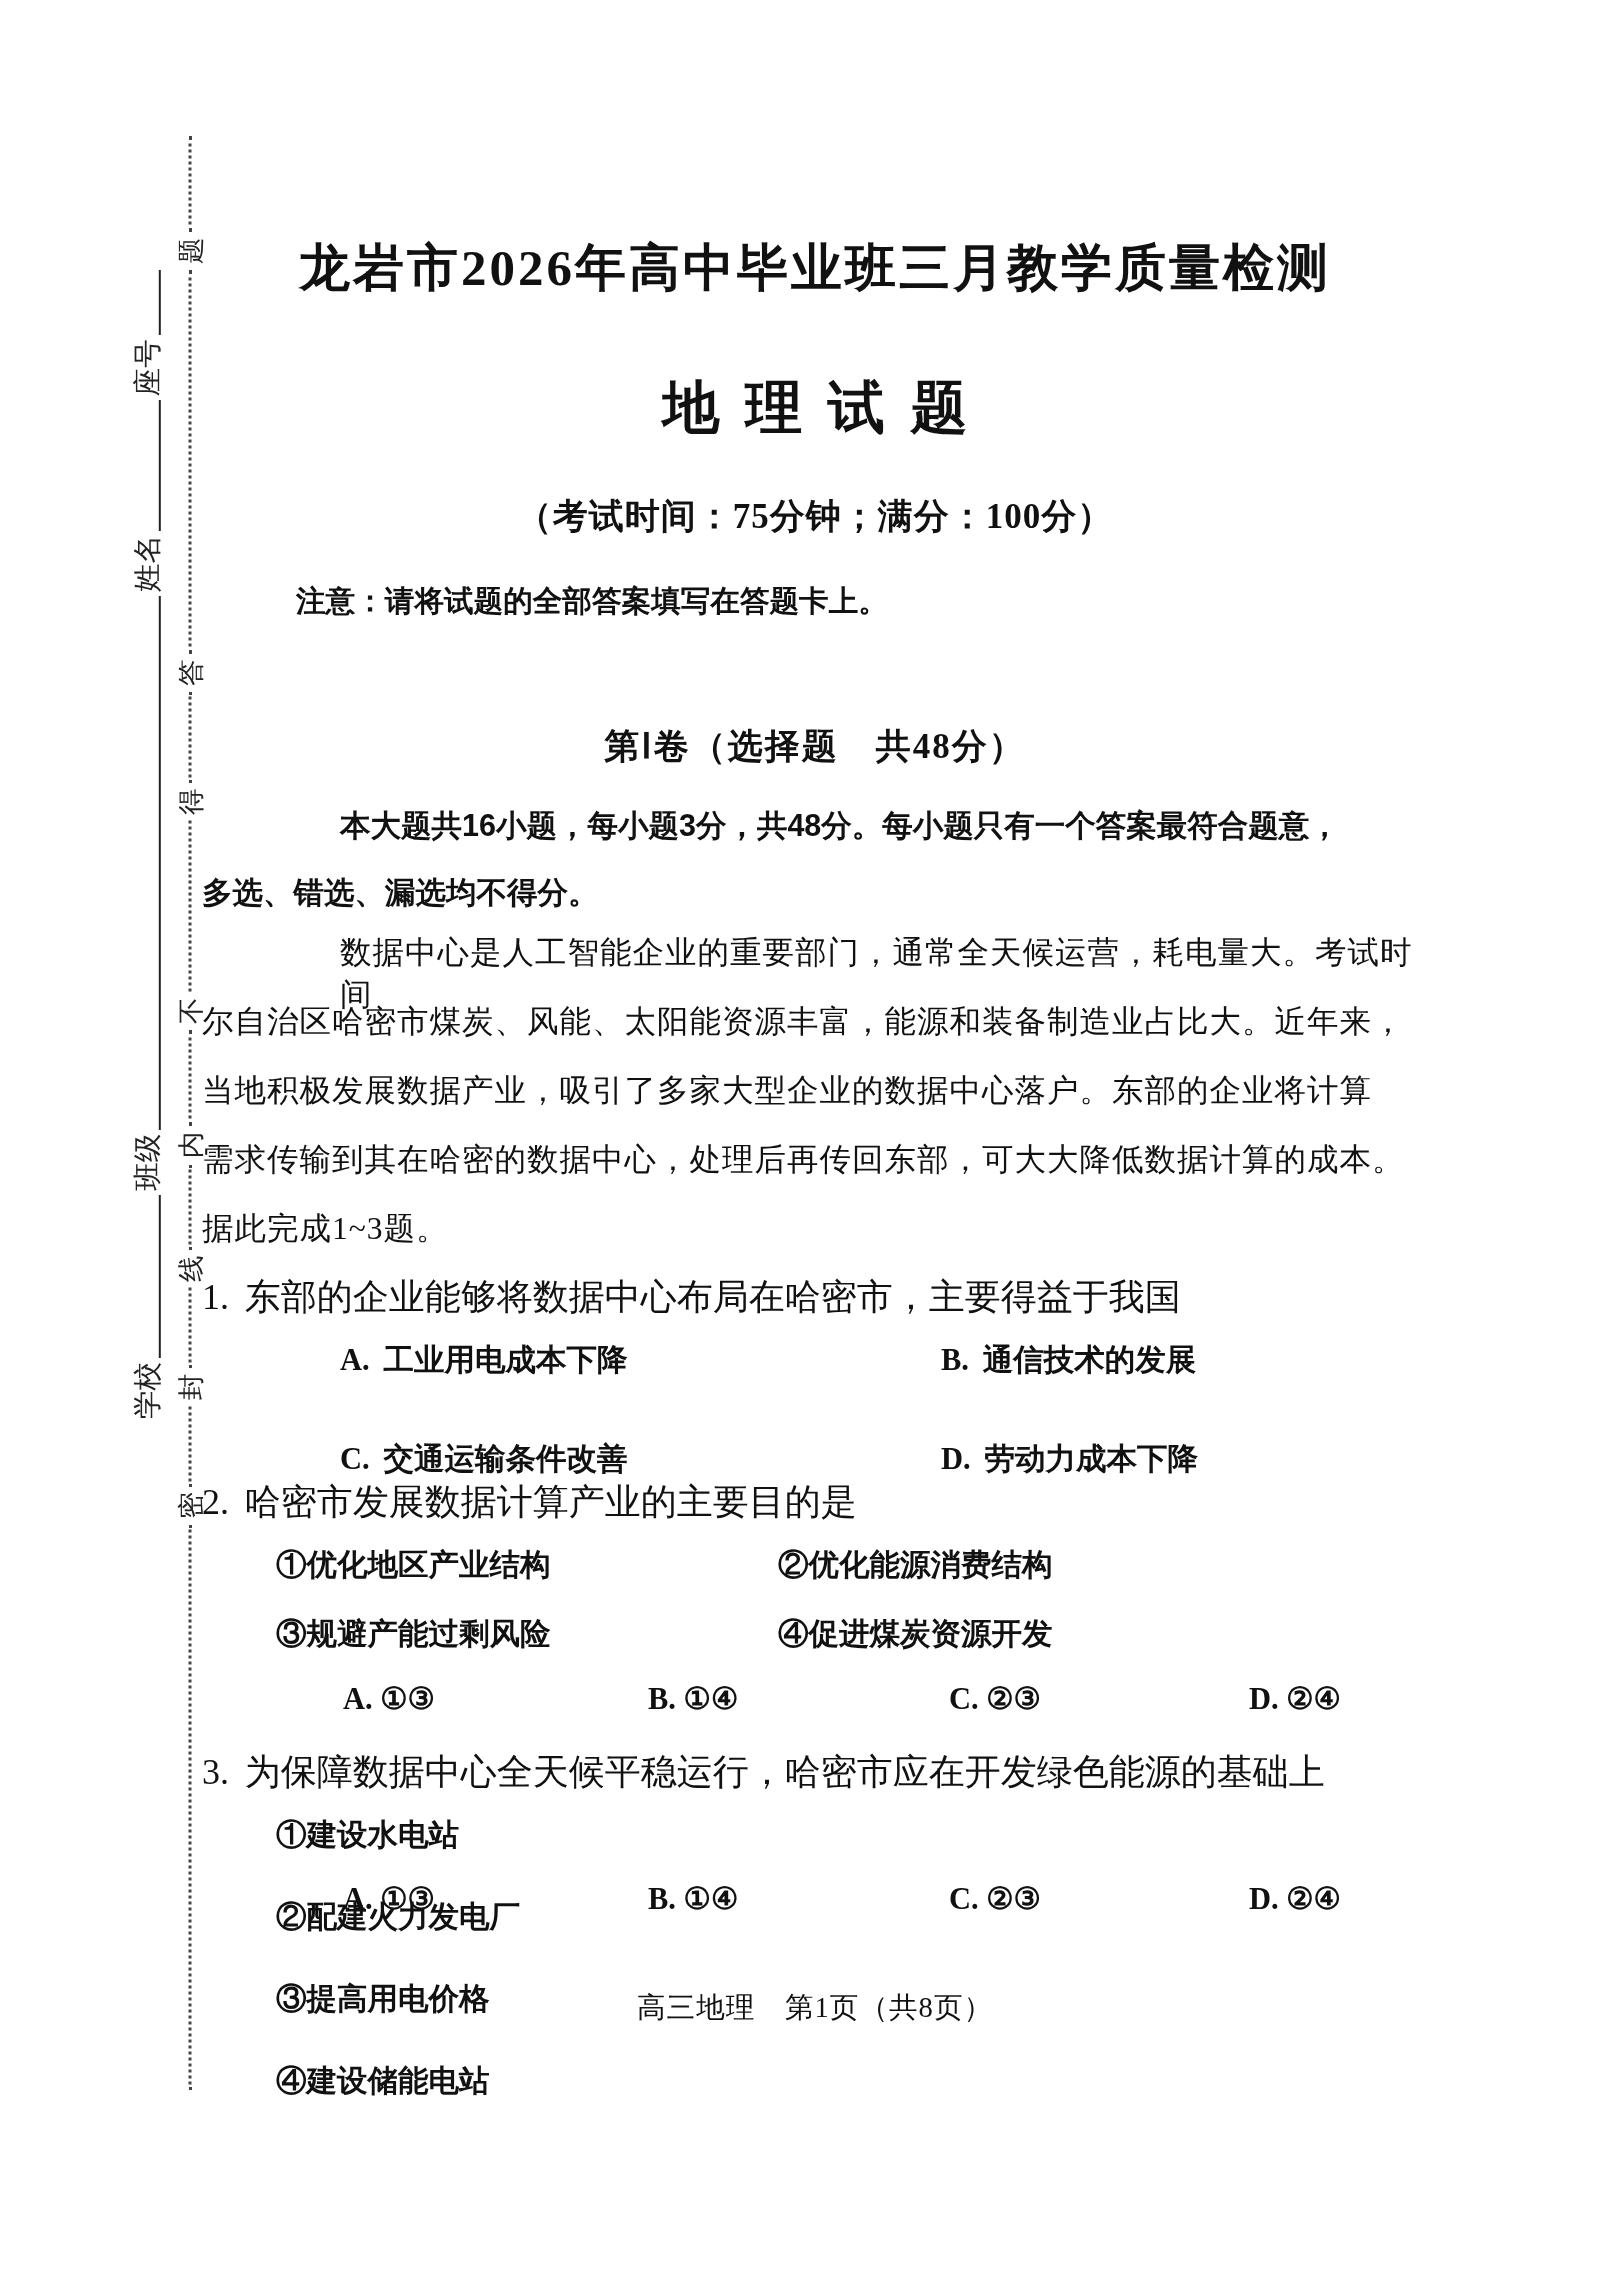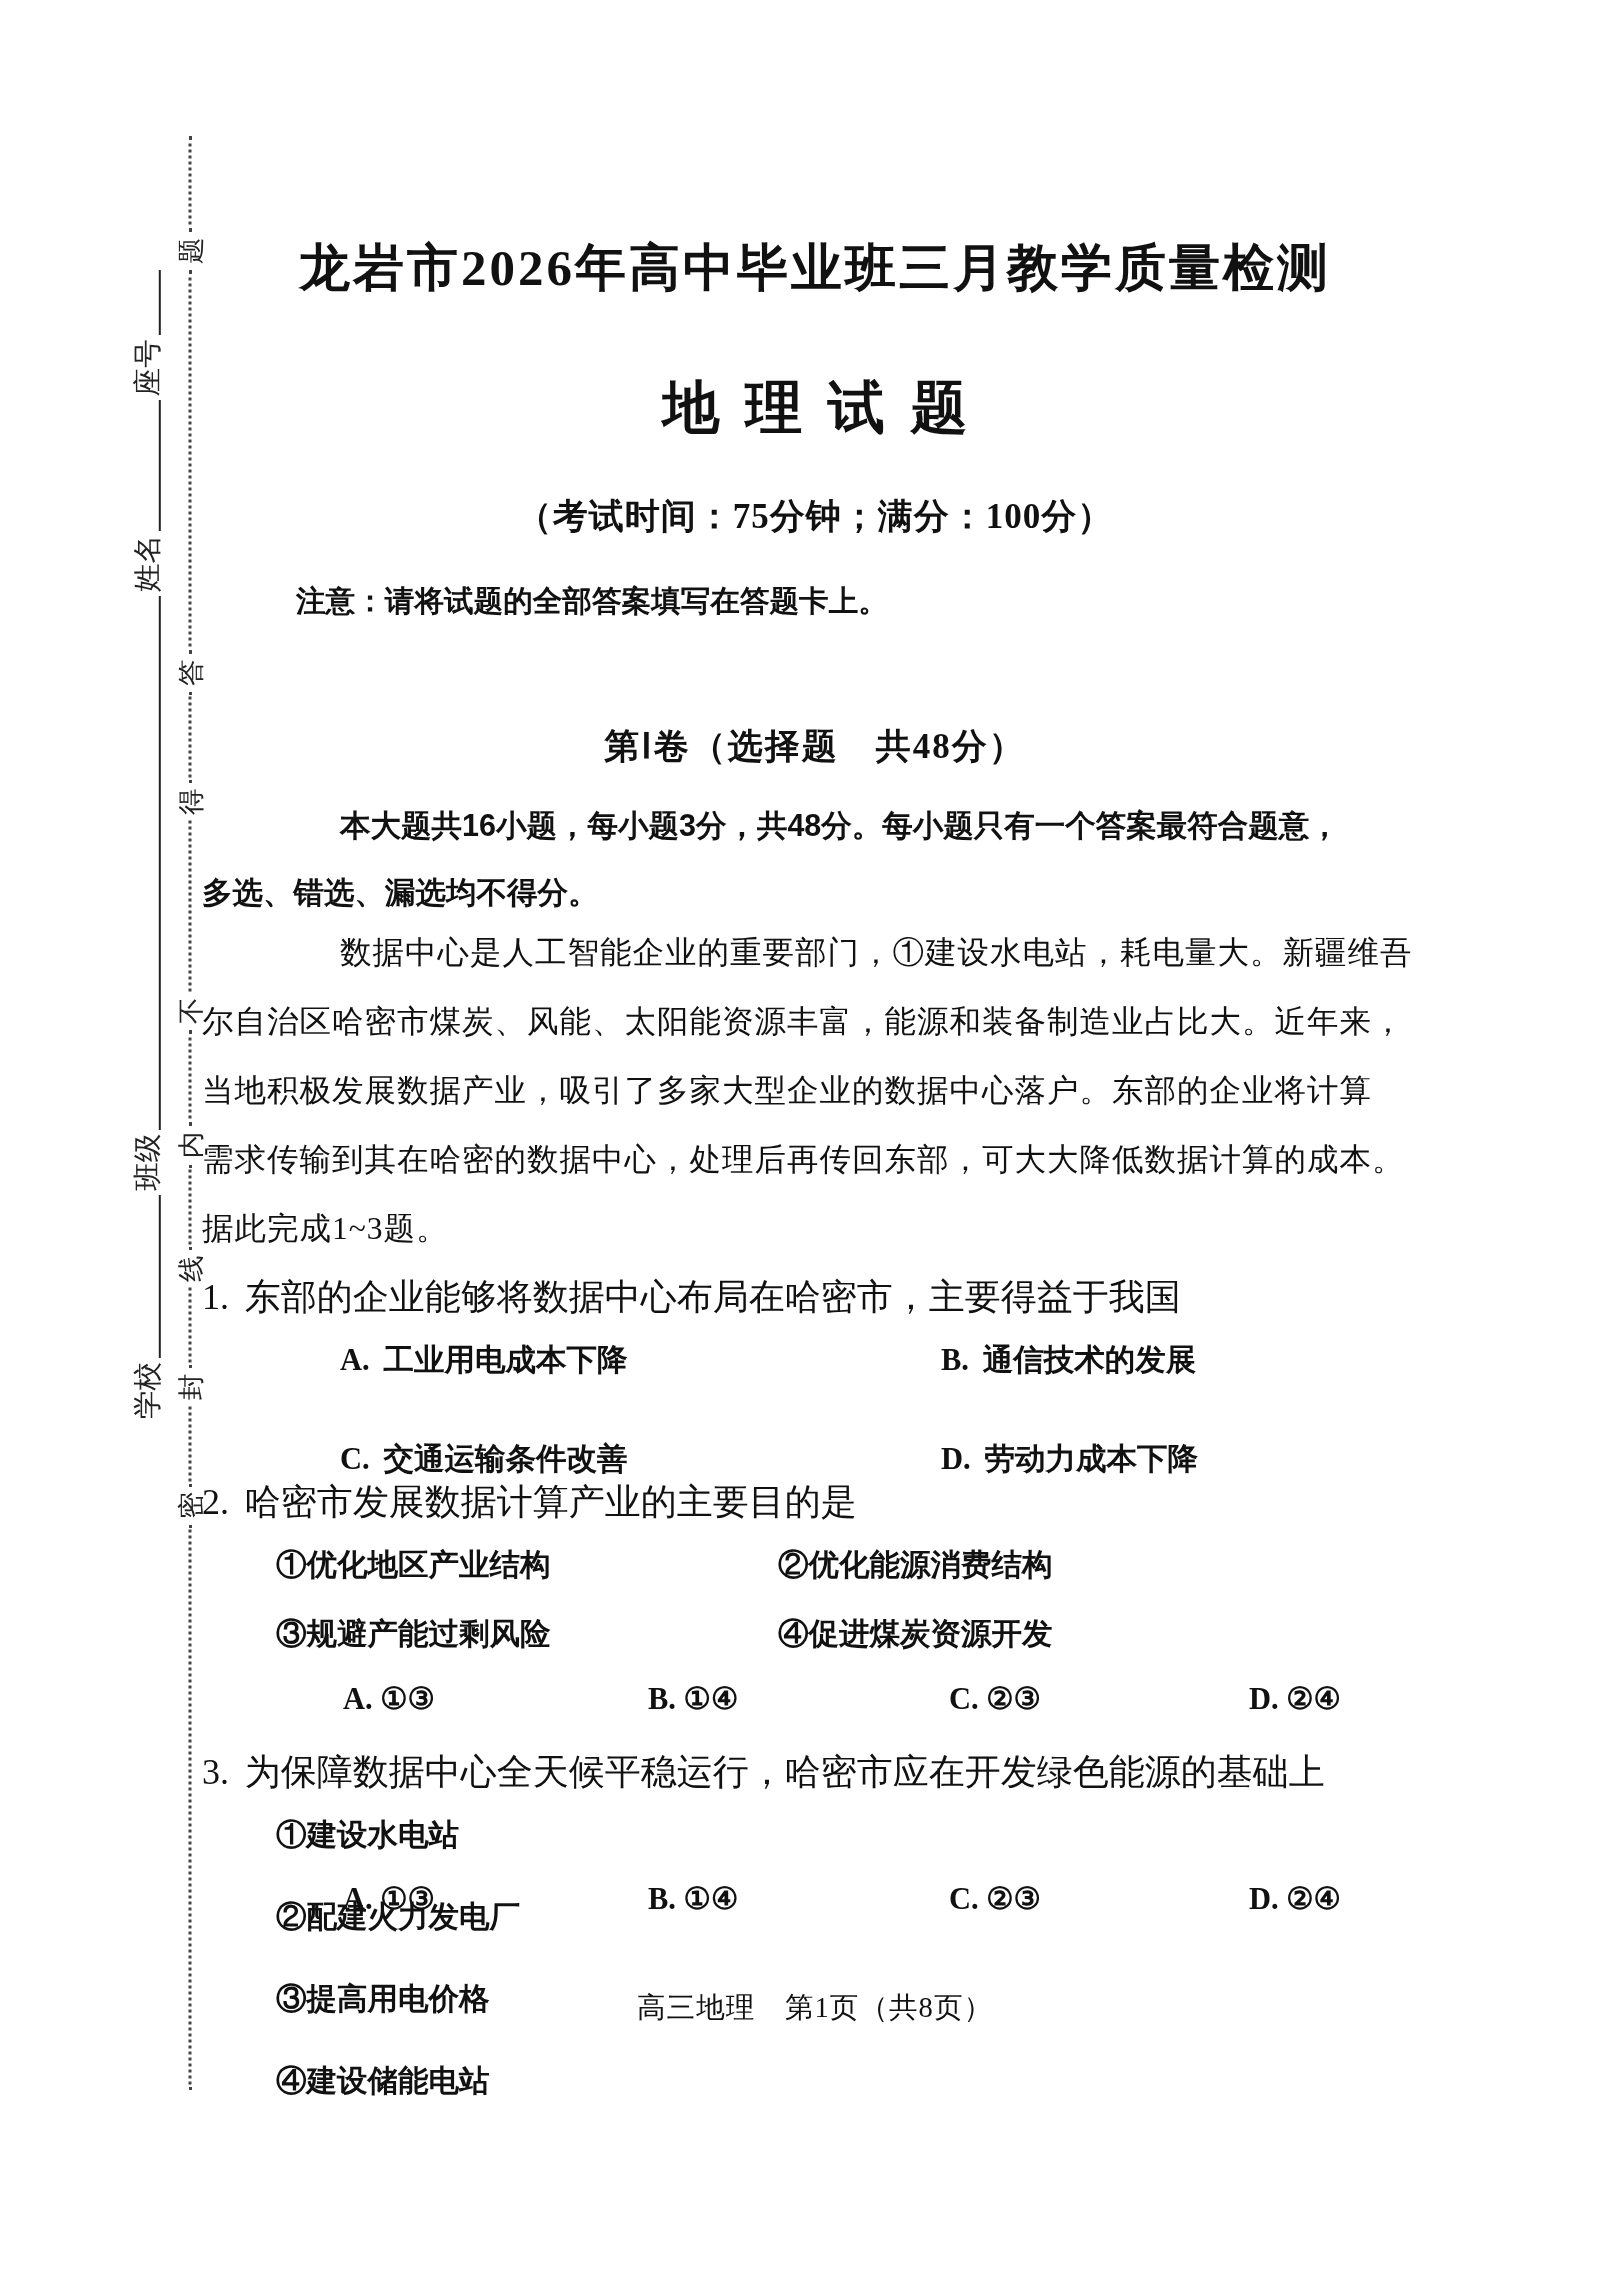--- a/index.html
+++ b/index.html
@@ -121,21 +121,21 @@
 
     <div class="abs centered title">龙岩市2026年高中毕业班三月教学质量检测</div>
     <div class="abs centered subtitle">地理试题</div>
     <div class="abs centered examinfo">（考试时间：75分钟；满分：100分）</div>
     <div class="abs notice">注意：请将试题的全部答案填写在答题卡上。</div>
 
     <div class="abs centered heading">第Ⅰ卷（选择题　共48分）</div>
     <div class="abs intro intro1">本大题共16小题，每小题3分，共48分。每小题只有一个答案最符合题意，</div>
     <div class="abs intro intro2">多选、错选、漏选均不得分。</div>
 
-    <div class="abs passage pL1">数据中心是人工智能企业的重要部门，①建设水电站，耗电量大。新疆维吾</div>
+    <div class="abs passage pL1">数据中心是人工智能企业的重要部门，通常全天候运营，耗电量大。考试时间</div>
     <div class="abs passage pL2">尔自治区哈密市煤炭、风能、太阳能资源丰富，能源和装备制造业占比大。近年来，</div>
     <div class="abs passage pL3">当地积极发展数据产业，吸引了多家大型企业的数据中心落户。东部的企业将计算</div>
     <div class="abs passage pL4">需求传输到其在哈密的数据中心，处理后再传回东部，可大大降低数据计算的成本。</div>
     <div class="abs passage pL5">据此完成1~3题。</div>
 
     <div class="abs qline q1"><span class="qnum">1.</span><span>东部的企业能够将数据中心布局在哈密市，主要得益于我国</span></div>
     <div class="abs opt q1rowA colAC"><span class="olabel">A.</span><span>工业用电成本下降</span></div>
     <div class="abs opt q1rowA colBD"><span class="olabel">B.</span><span>通信技术的发展</span></div>
     <div class="abs opt q1rowB colAC"><span class="olabel">C.</span><span>交通运输条件改善</span></div>
     <div class="abs opt q1rowB colBD"><span class="olabel">D.</span><span>劳动力成本下降</span></div>

